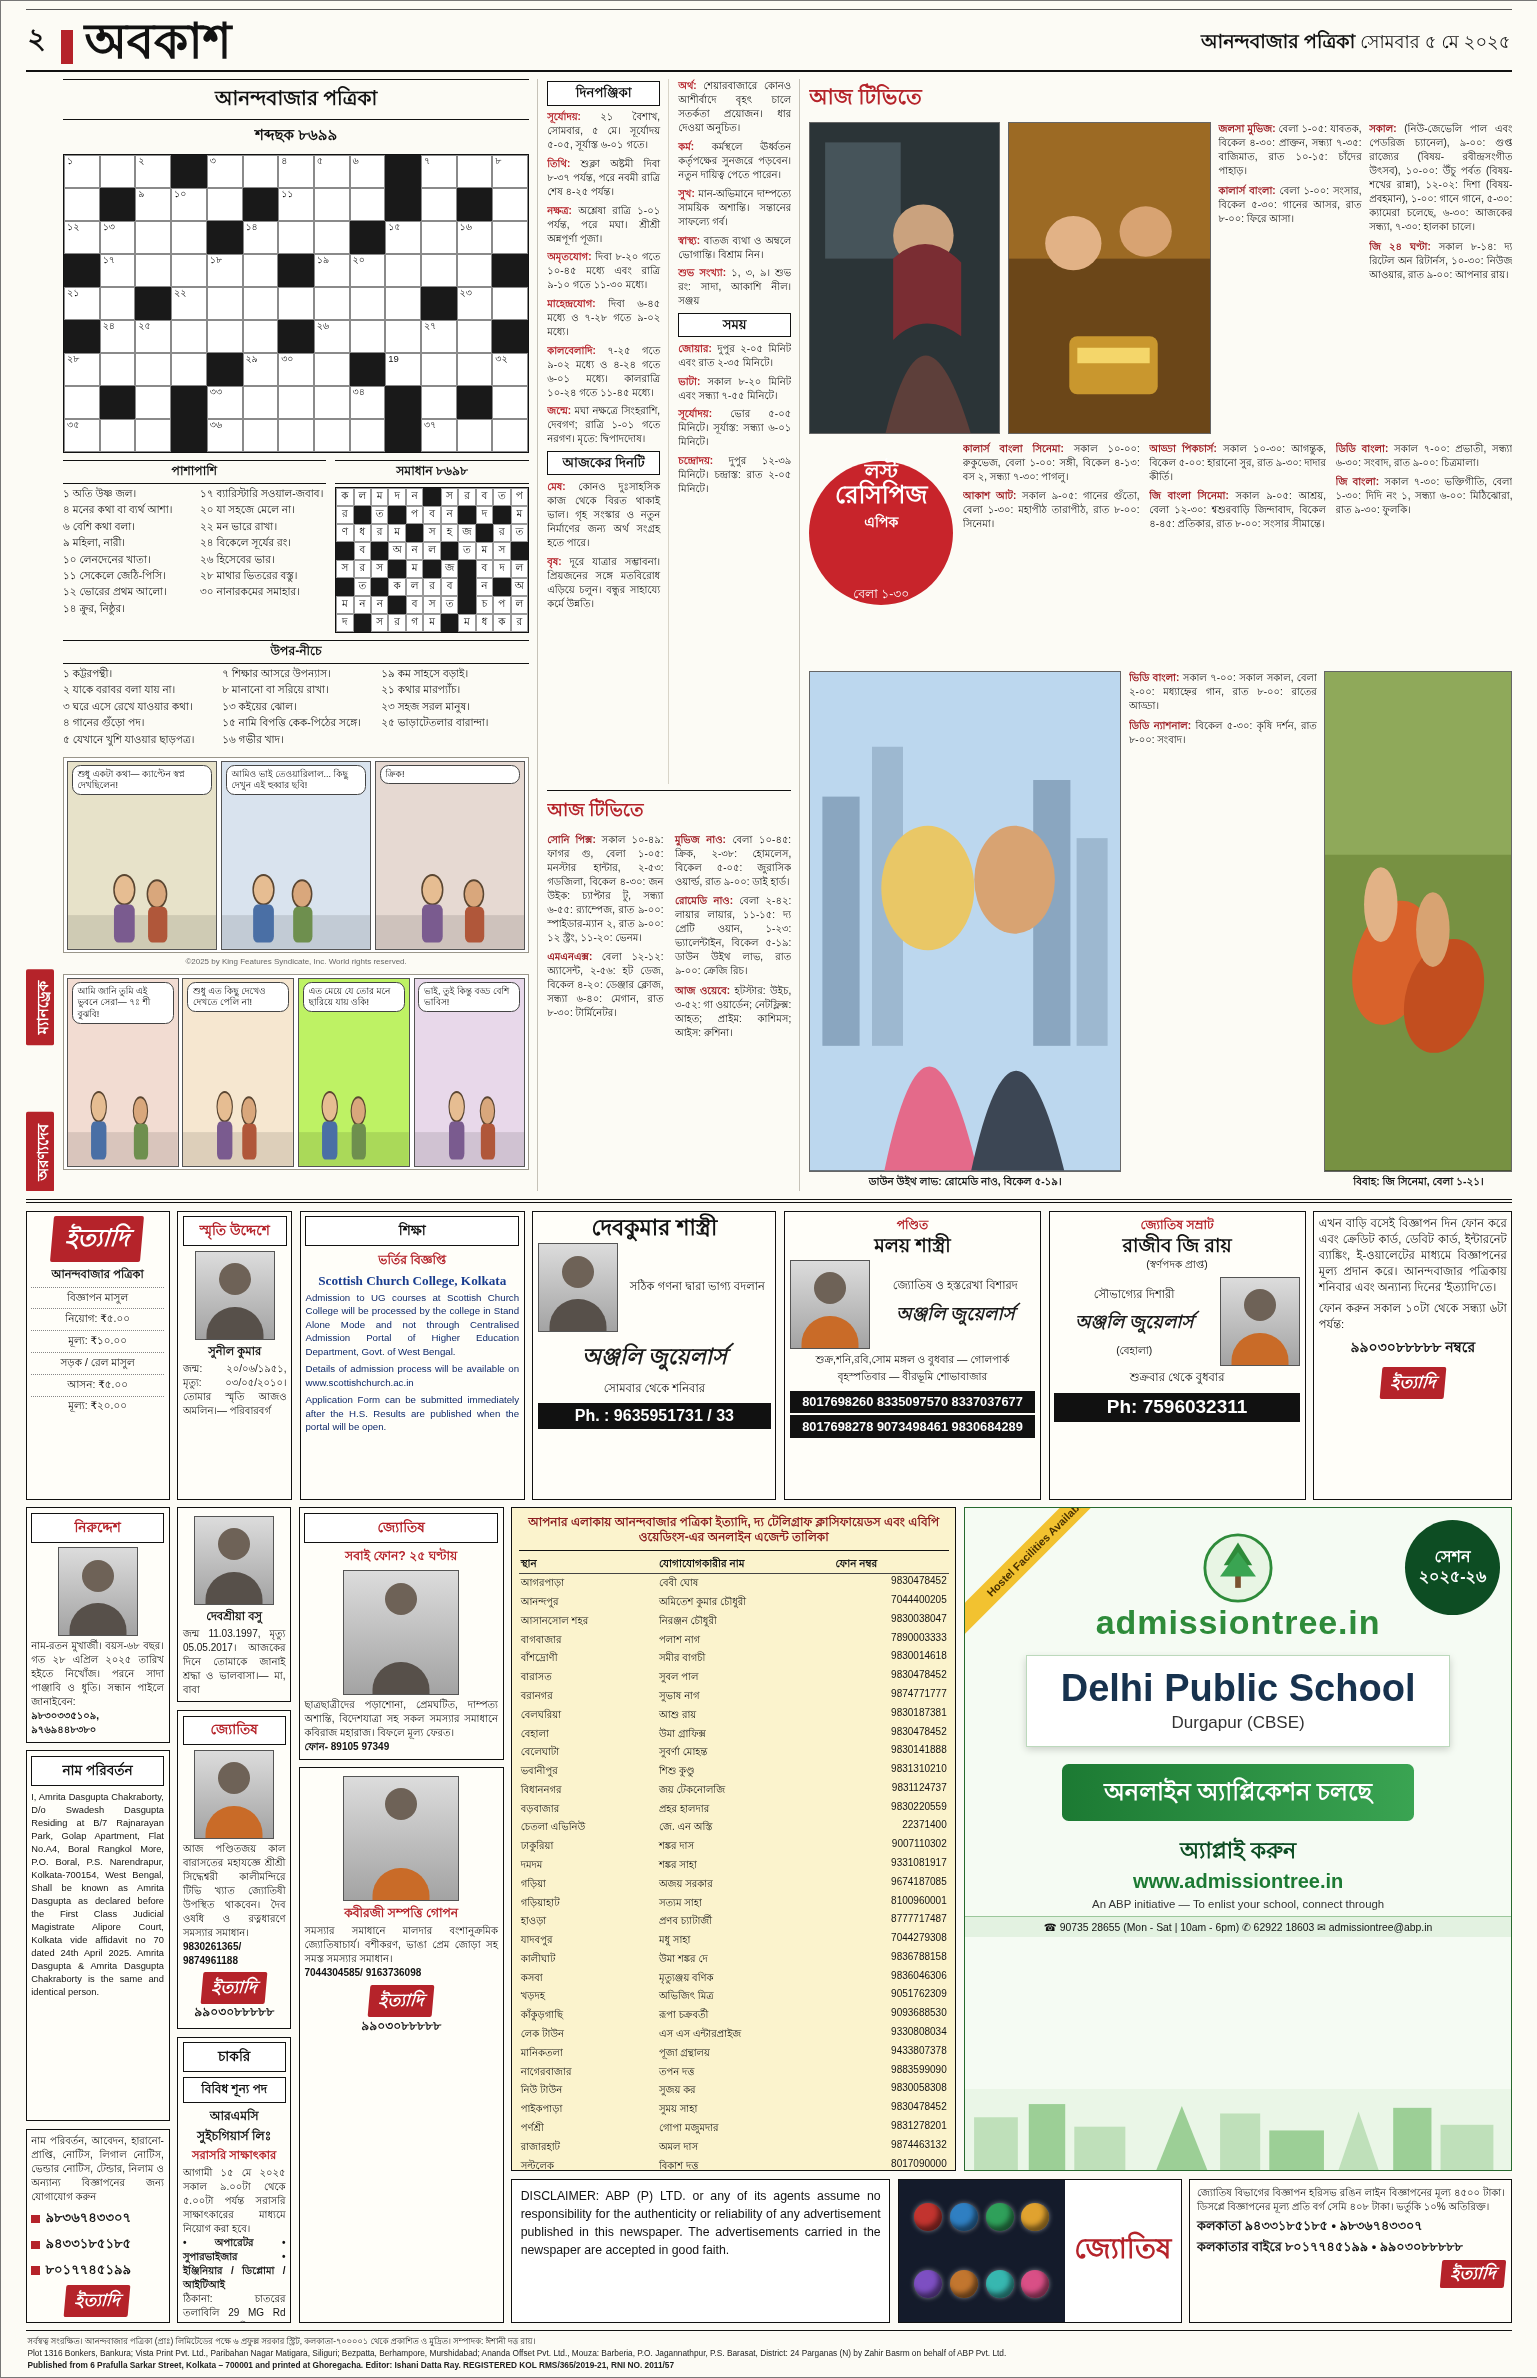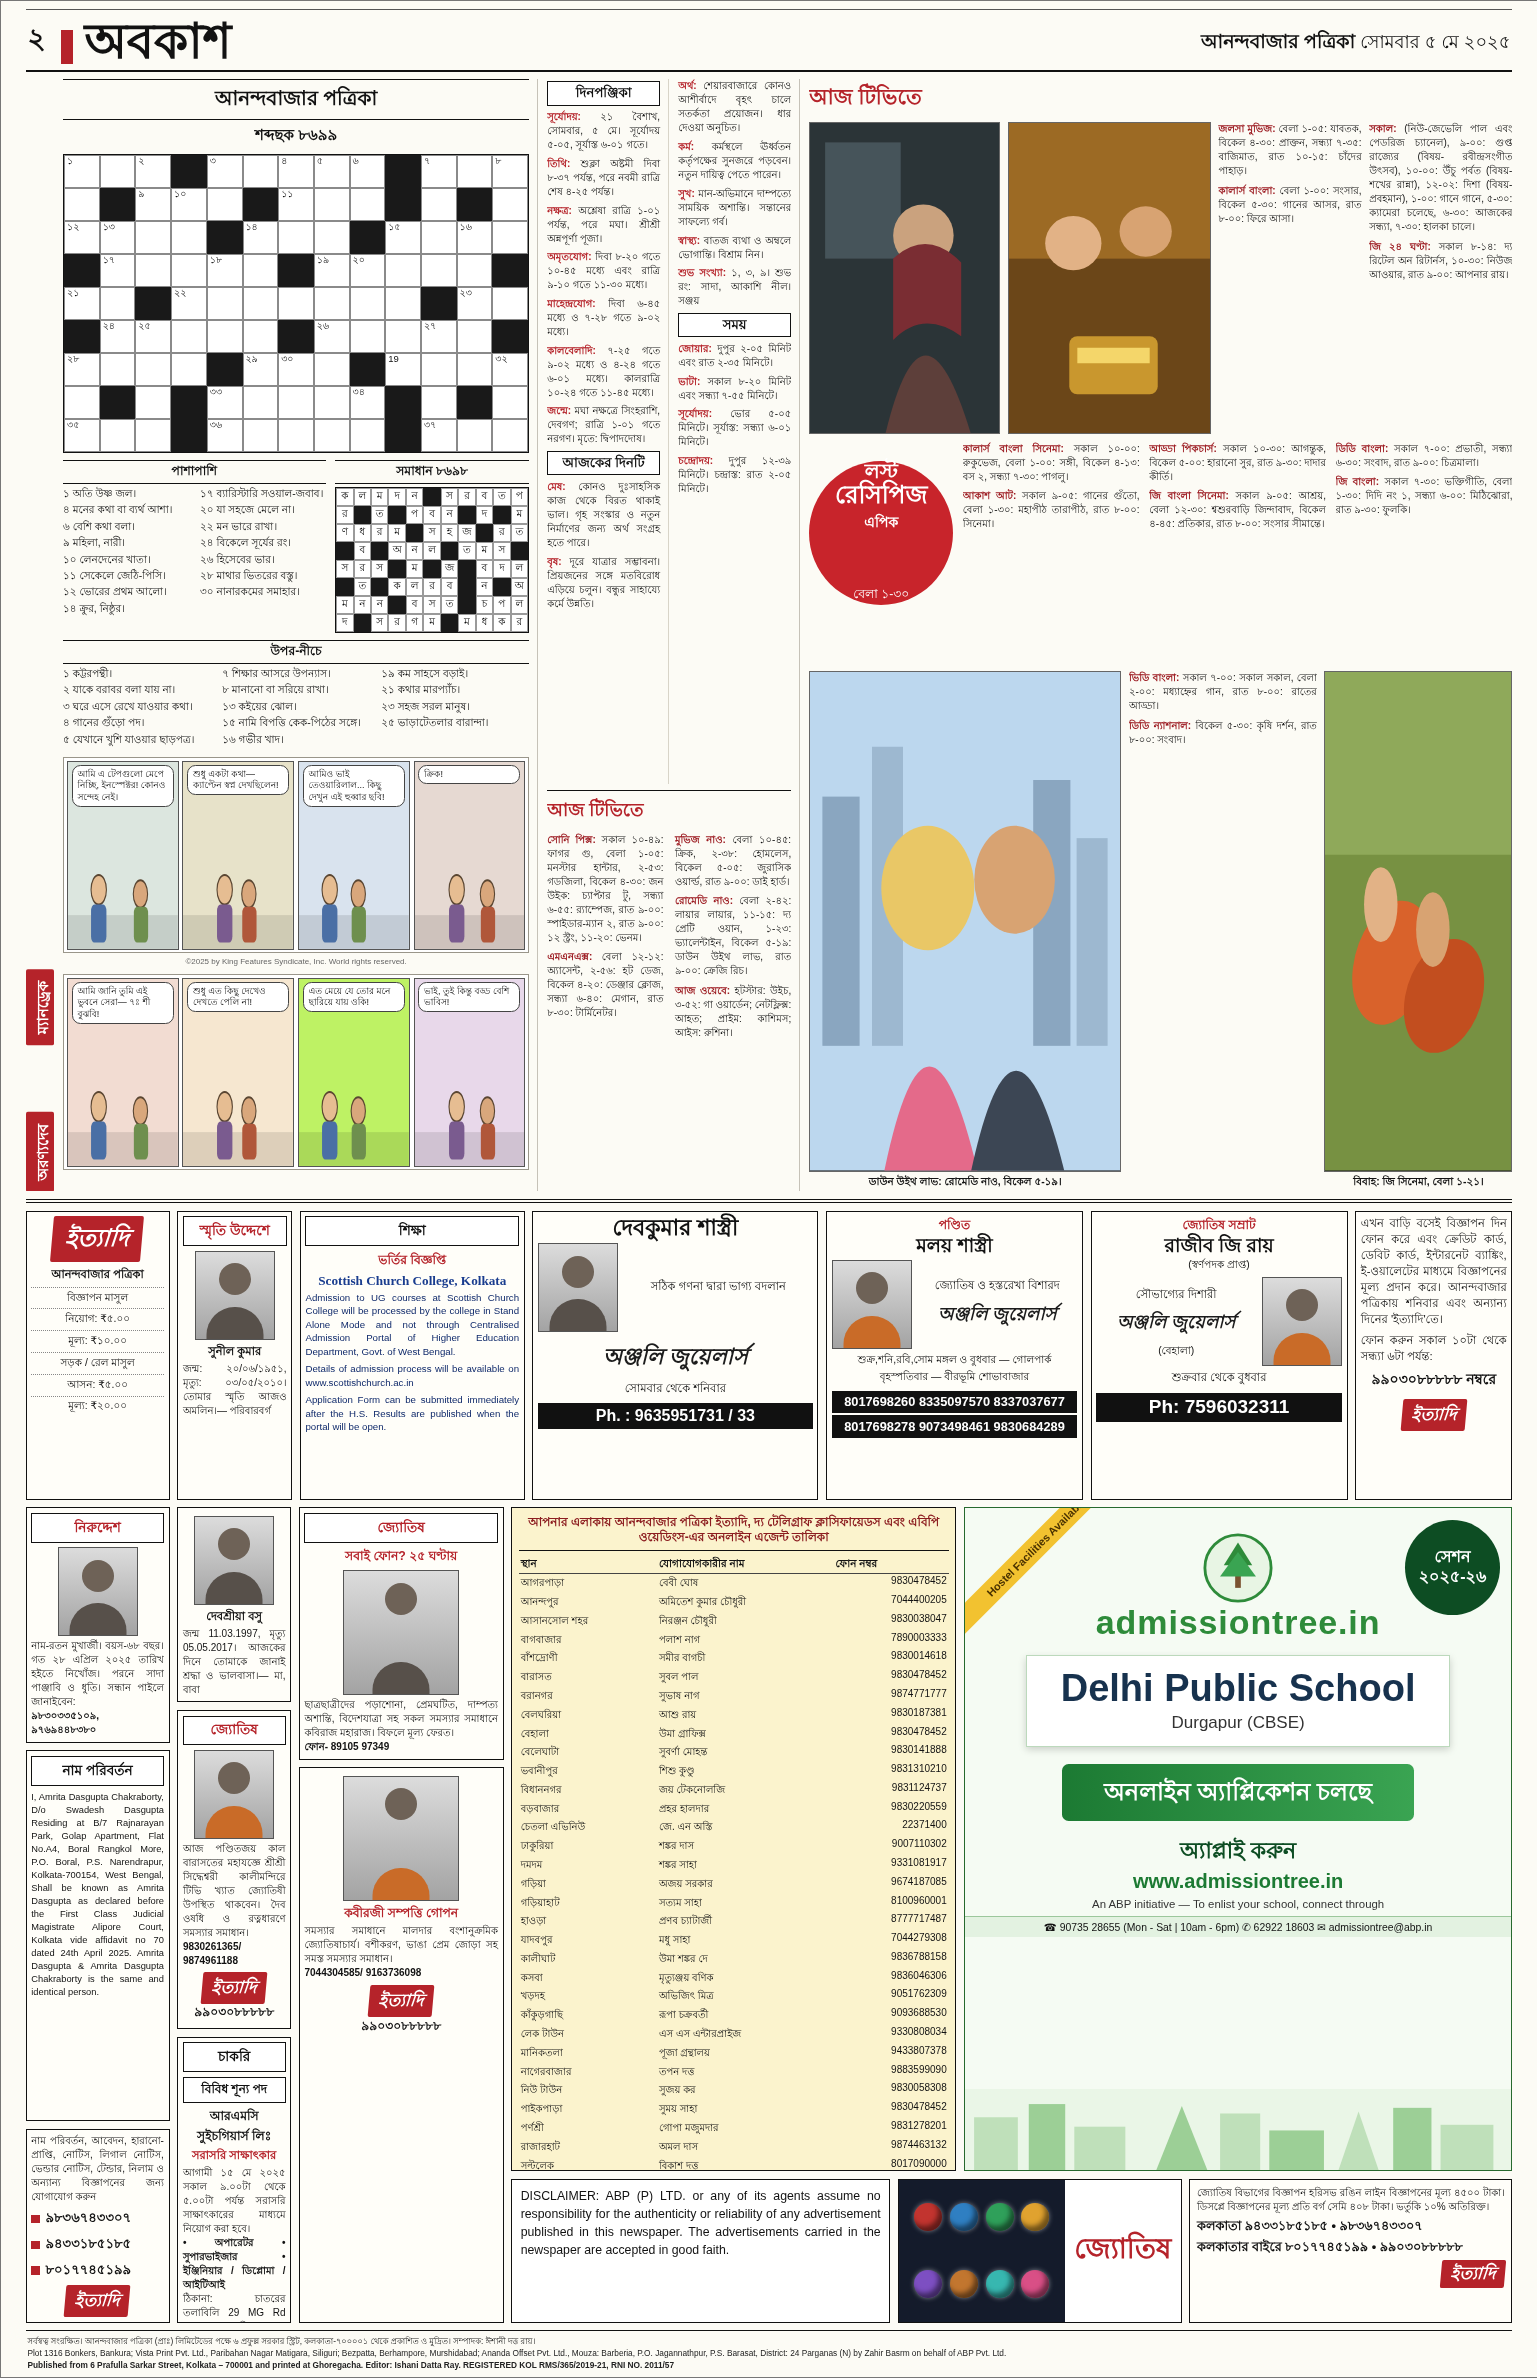--- a/index.html
+++ b/index.html
@@ -522,30 +522,20 @@
             <div class="clue">১৬ গভীর খাদ।</div>
             <div class="clue">১৯ কম সাহসে বড়াই।</div>
             <div class="clue">২১ কথার মারপ্যাঁচ।</div>
             <div class="clue">২৩ সহজ সরল মানুষ।</div>
             <div class="clue">২৫ ভাড়াটেতলার বারান্দা।</div>
           </div>
       </div>
 
       <div class="comics">
         <div class="strip" id="strip1">
-            <div class="panel" style="background: rgb(220, 230, 223);">
-              <svg class="panel-art" viewBox="0 0 100 62" preserveAspectRatio="none" aria-hidden="true">
-                <rect x="0" y="46" width="100" height="16" fill="rgba(0,0,0,0.10)"></rect>
-                <circle cx="28" cy="34" r="7" fill="#e6bd92" stroke="#5a4632"></circle>
-                <rect x="21" y="41" width="14" height="18" rx="3" fill="#4a6fa5"></rect>
-                <circle cx="66" cy="36" r="6.5" fill="#d9a77c" stroke="#5a4632"></circle>
-                <rect x="60" y="42" width="13" height="17" rx="3" fill="#6e8f4e"></rect>
-              </svg>
-              <div class="bubble">আমি এ টেপগুলো মেপে নিচ্ছি, ইনস্পেক্টর! কোনও সন্দেহ নেই।</div>
-            </div>
             <div class="panel" style="background: rgb(231, 226, 201);">
               <svg class="panel-art" viewBox="0 0 100 62" preserveAspectRatio="none" aria-hidden="true">
                 <rect x="0" y="46" width="100" height="16" fill="rgba(0,0,0,0.10)"></rect>
                 <circle cx="38" cy="34" r="7" fill="#e6bd92" stroke="#5a4632"></circle>
                 <rect x="31" y="41" width="14" height="18" rx="3" fill="#7a5b8f"></rect>
                 <circle cx="60" cy="36" r="6.5" fill="#d9a77c" stroke="#5a4632"></circle>
                 <rect x="54" y="42" width="13" height="17" rx="3" fill="#b0573a"></rect>
               </svg>
               <div class="bubble">শুধু একটা কথা— ক্যাপ্টেন স্বপ্ন দেখছিলেন!</div>
             </div>
@@ -781,21 +771,21 @@
 
       <div class="adbox" style="width:225px">
         <div class="sec-head dark">শিক্ষা</div>
         <div class="center redline" style="font-size:12.3px">ভর্তির বিজ্ঞপ্তি</div>
         <div class="scc">Scottish Church College, Kolkata</div>
         <div class="scc-body">Admission to UG courses at Scottish Church College will be processed by the college in Stand Alone Mode and not through Centralised Admission Portal of Higher Education Department, Govt. of West Bengal.</div>
         <div class="scc-body" style="margin-top:3.8px">Details of admission process will be available on www.scottishchurch.ac.in</div>
         <div class="scc-body" style="margin-top:3.8px">Application Form can be submitted immediately after the H.S. Results are published when the portal will be open.</div>
       </div>
 
-      <div class="adbox" style="width:286px;border-width:1.9px">
+      <div class="adbox" style="width:244px;border-width:1.9px">
         <div class="adname" style="font-size:22px">দেবকুমার শাস্ত্রী</div>
         <div style="display:flex;gap:5.7px;align-items:center">
           <div class="portrait"></div>
           <div class="adtag" style="flex:1">সঠিক গণনা দ্বারা ভাগ্য বদলান</div>
         </div>
         <div class="jew">অঞ্জলি জুয়েলার্স</div>
         <div class="center" style="font-size:11.4px">সোমবার থেকে শনিবার</div>
         <div class="phonebar">Ph. : 9635951731 / 33</div>
       </div>
 

